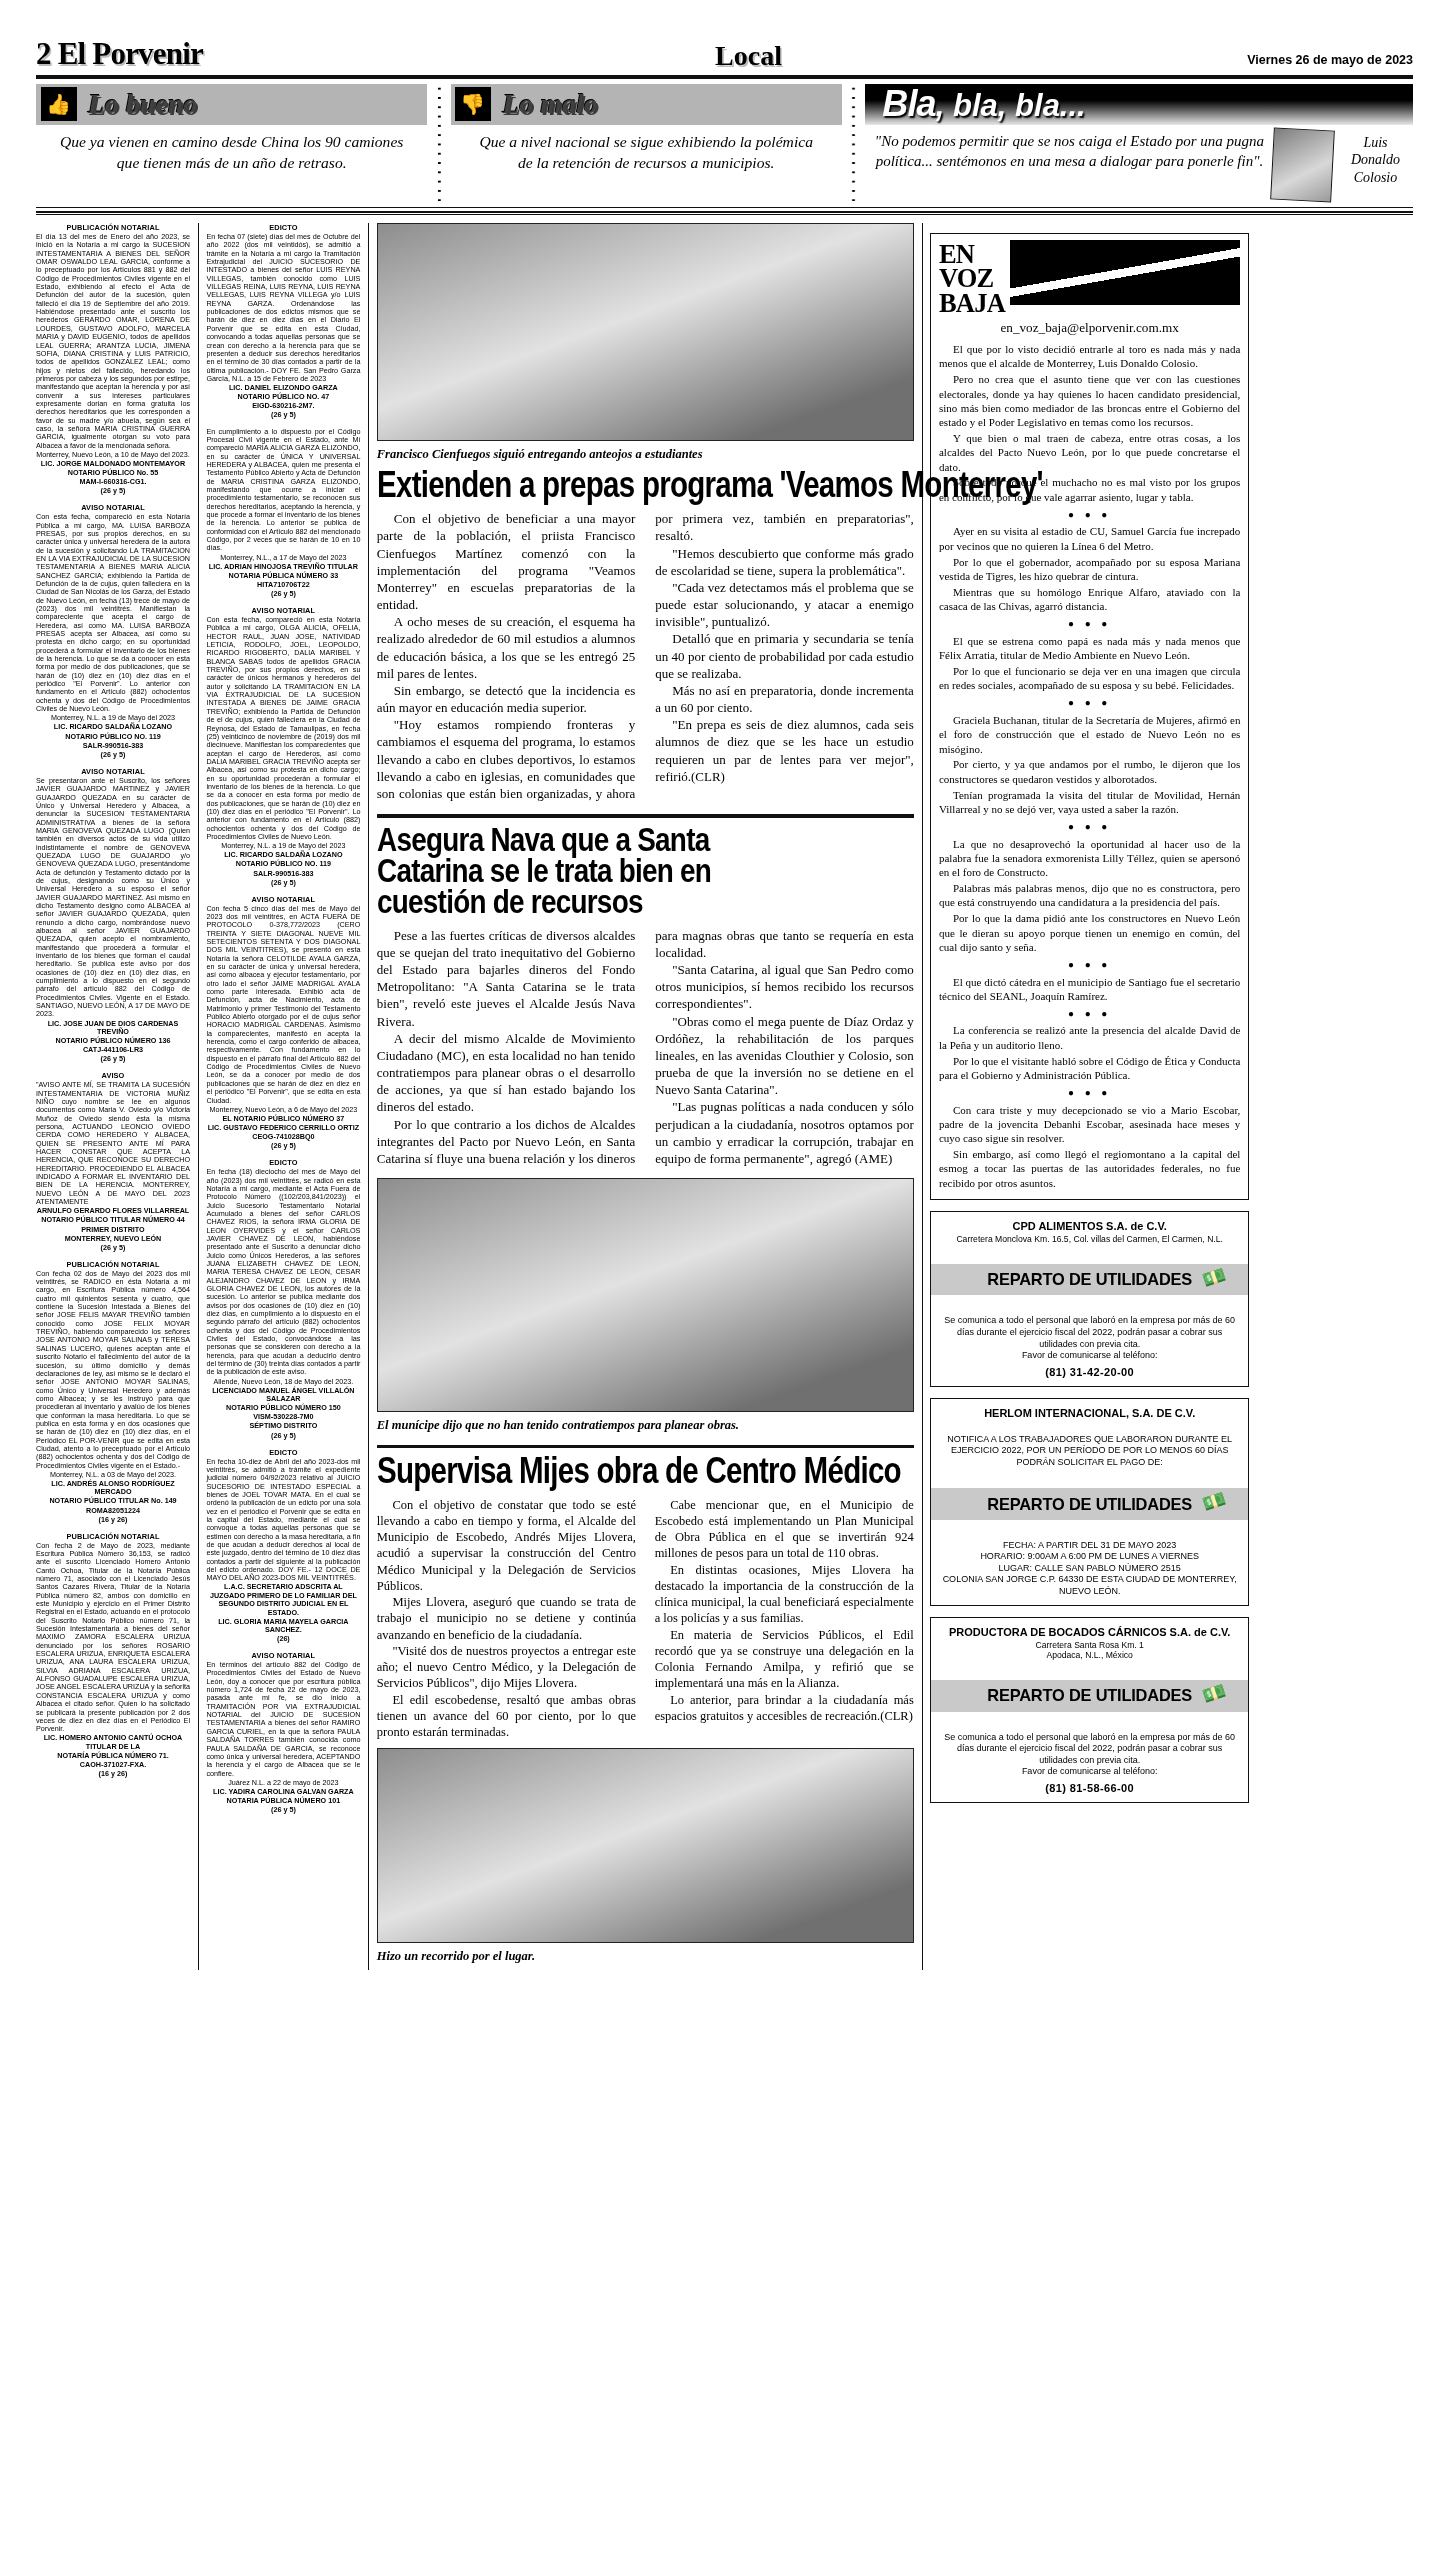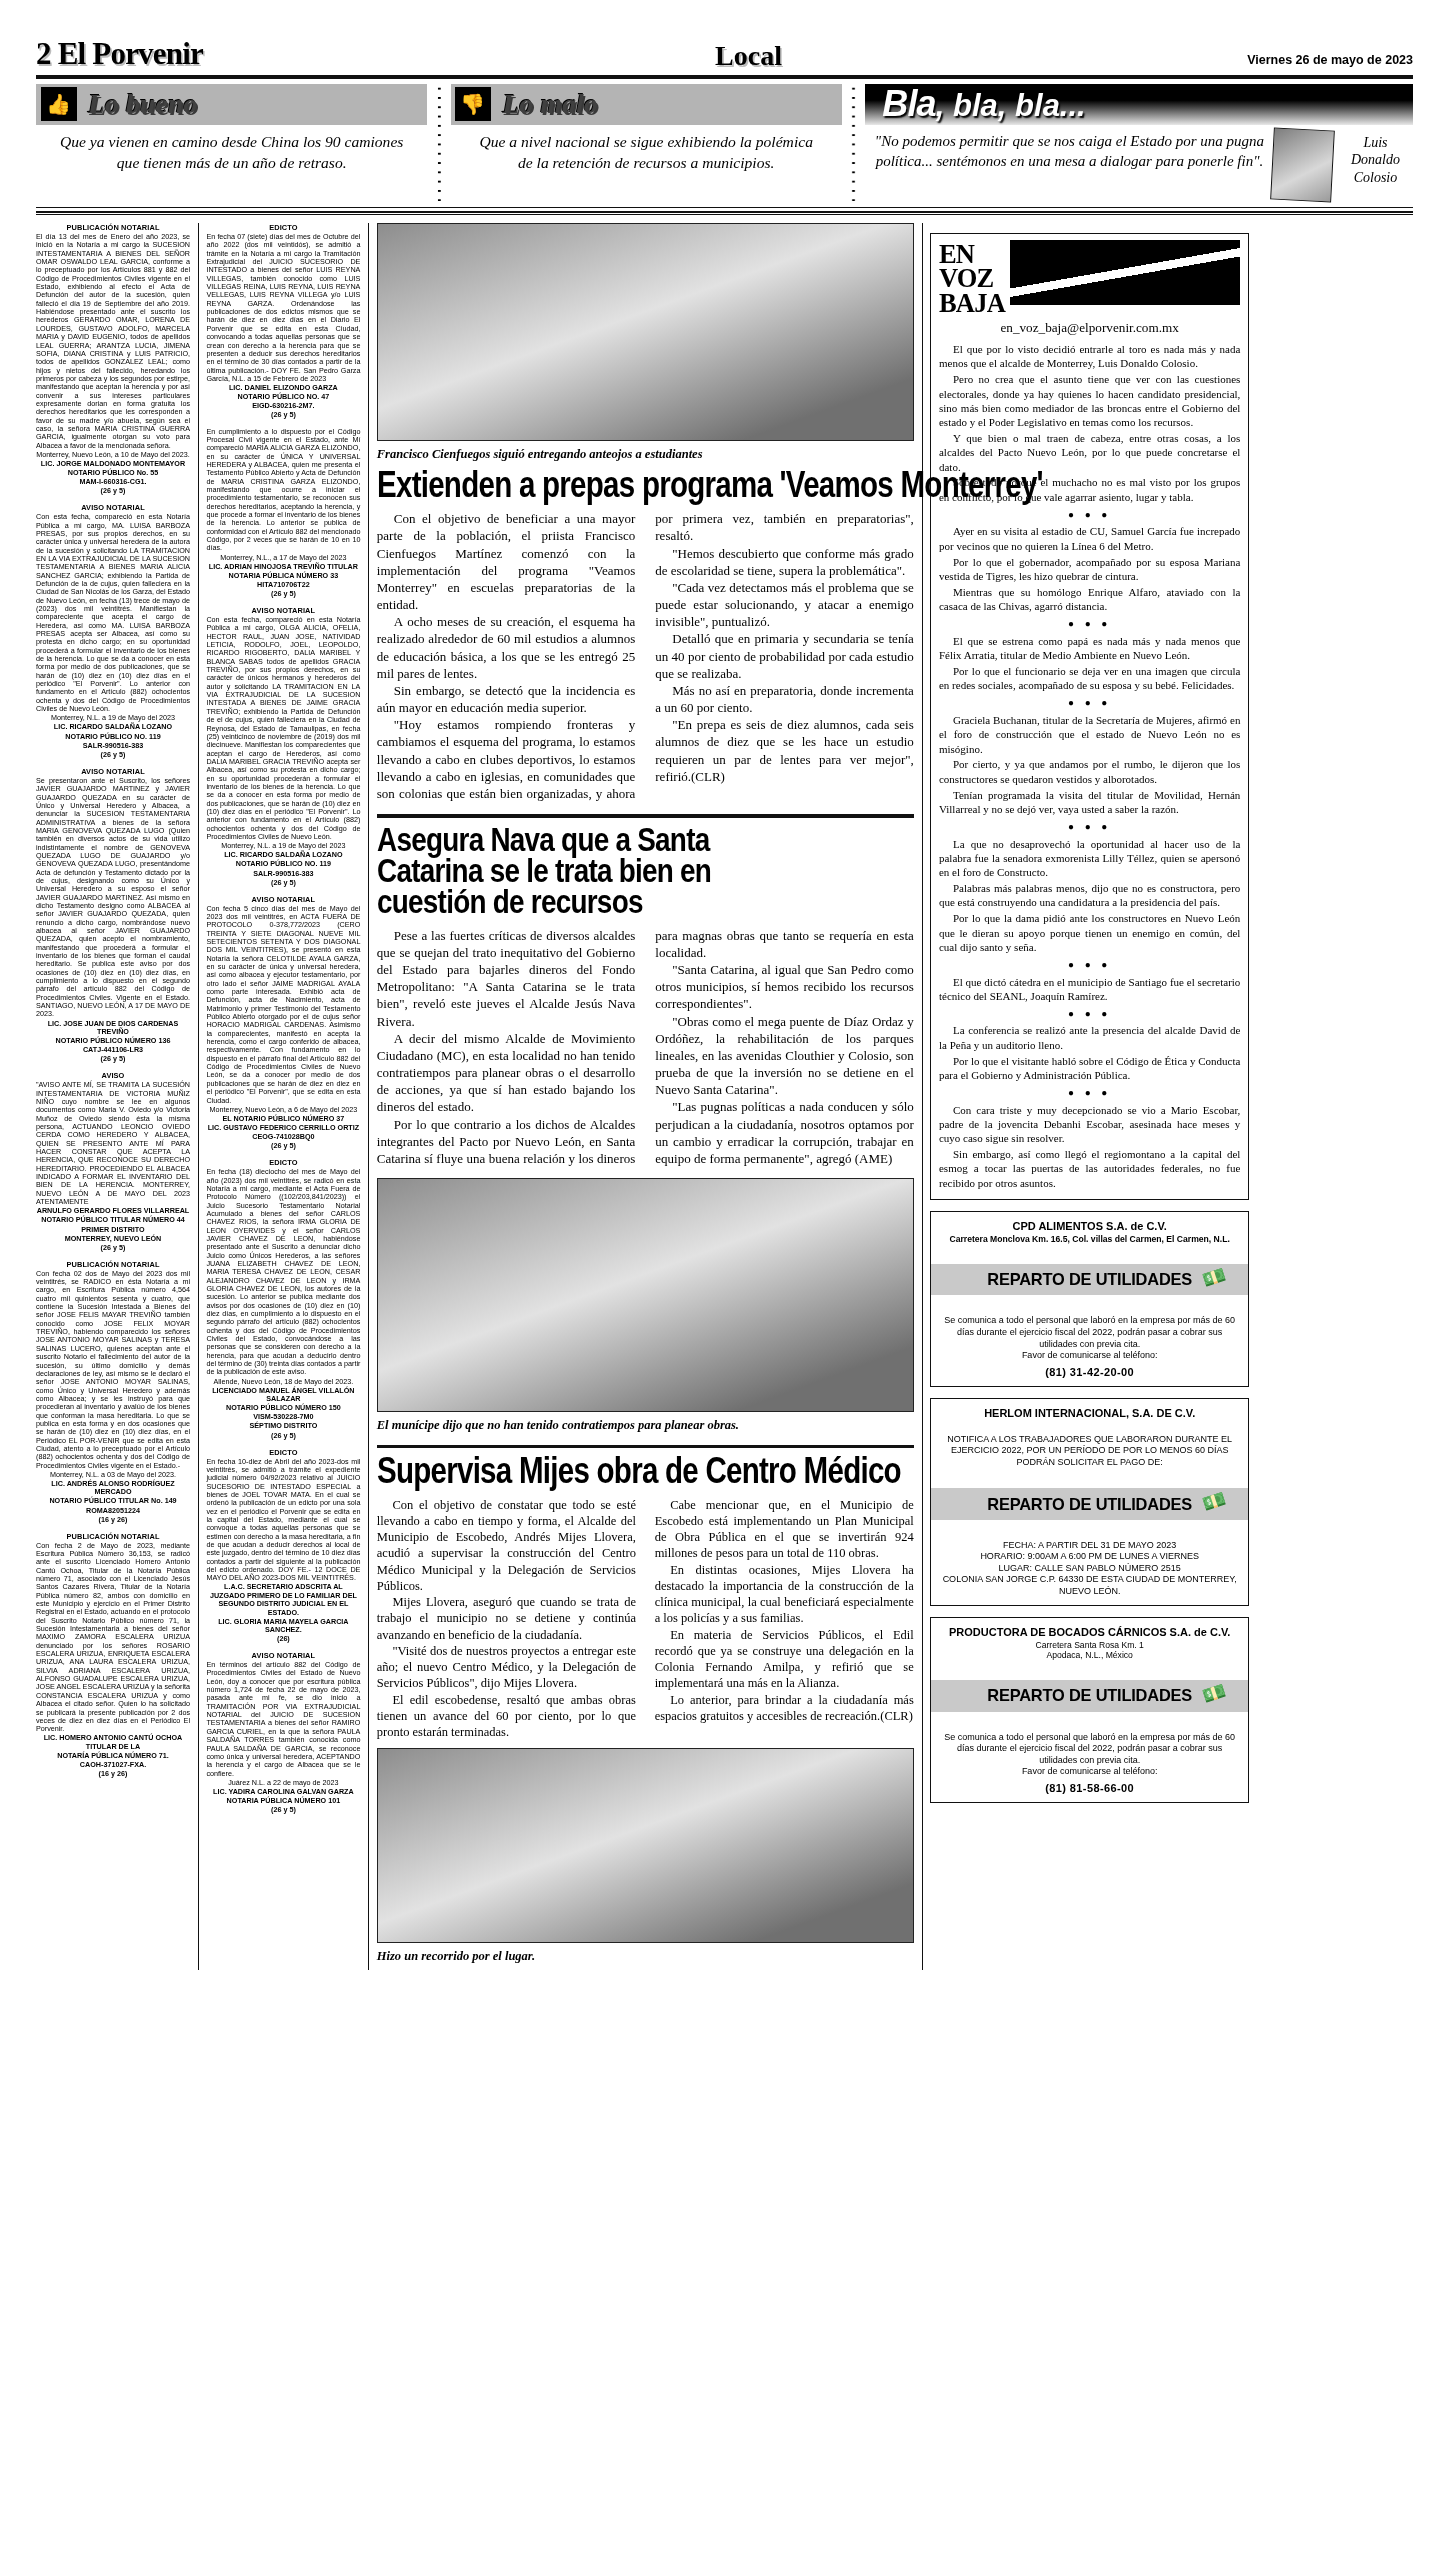--- a/index.html
+++ b/index.html
@@ -353,21 +353,21 @@
             <p>Por lo que el visitante habló sobre el Código de Ética y Conducta para el Gobierno y Administración Pública.</p>
             <div class="dots">● ● ●</div>
             <p>Con cara triste y muy decepcionado se vio a Mario Escobar, padre de la jovencita Debanhi Escobar, asesinada hace meses y cuyo caso sigue sin resolver.</p>
             <p>Sin embargo, así como llegó el regiomontano a la capital del esmog a tocar las puertas de las autoridades federales, no fue recibido por otros asuntos.</p>
           </div>
       </div>
 
       <div id="ads">
           <div class="ad">
             <div class="co">CPD ALIMENTOS S.A. de C.V.</div>
-            <div class="addr" style="white-space: pre-line; font-weight: bold;">Carretera Monclova Km. 16.5, Col. villas del Carmen, El Carmen, N.L.</div>
+            <div class="addr" style="white-space: pre-line;">Carretera Monclova Km. 16.5, Col. villas del Carmen, El Carmen, N.L.</div>
             <div class="band"><span>REPARTO DE UTILIDADES</span><div class="money">💵</div></div>
             <div class="txt" style="white-space: pre-line;">Se comunica a todo el personal que laboró en la empresa por más de 60 días durante el ejercicio fiscal del 2022, podrán pasar a cobrar sus utilidades con previa cita.
 Favor de comunicarse al teléfono:</div>
             <div class="phone">(81) 31-42-20-00</div>
           </div>
           <div class="ad">
             <div class="co">HERLOM INTERNACIONAL, S.A. DE C.V.</div>
             <div class="note c" style="margin-top: 15px;">NOTIFICA A LOS TRABAJADORES QUE LABORARON DURANTE EL EJERCICIO 2022, POR UN PERÍODO DE POR LO MENOS 60 DÍAS PODRÁN SOLICITAR EL PAGO DE:</div>
             <div class="band"><span>REPARTO DE UTILIDADES</span><div class="money">💵</div></div>
             <div class="txt" style="white-space: pre-line;">FECHA: A PARTIR DEL 31 DE MAYO 2023

